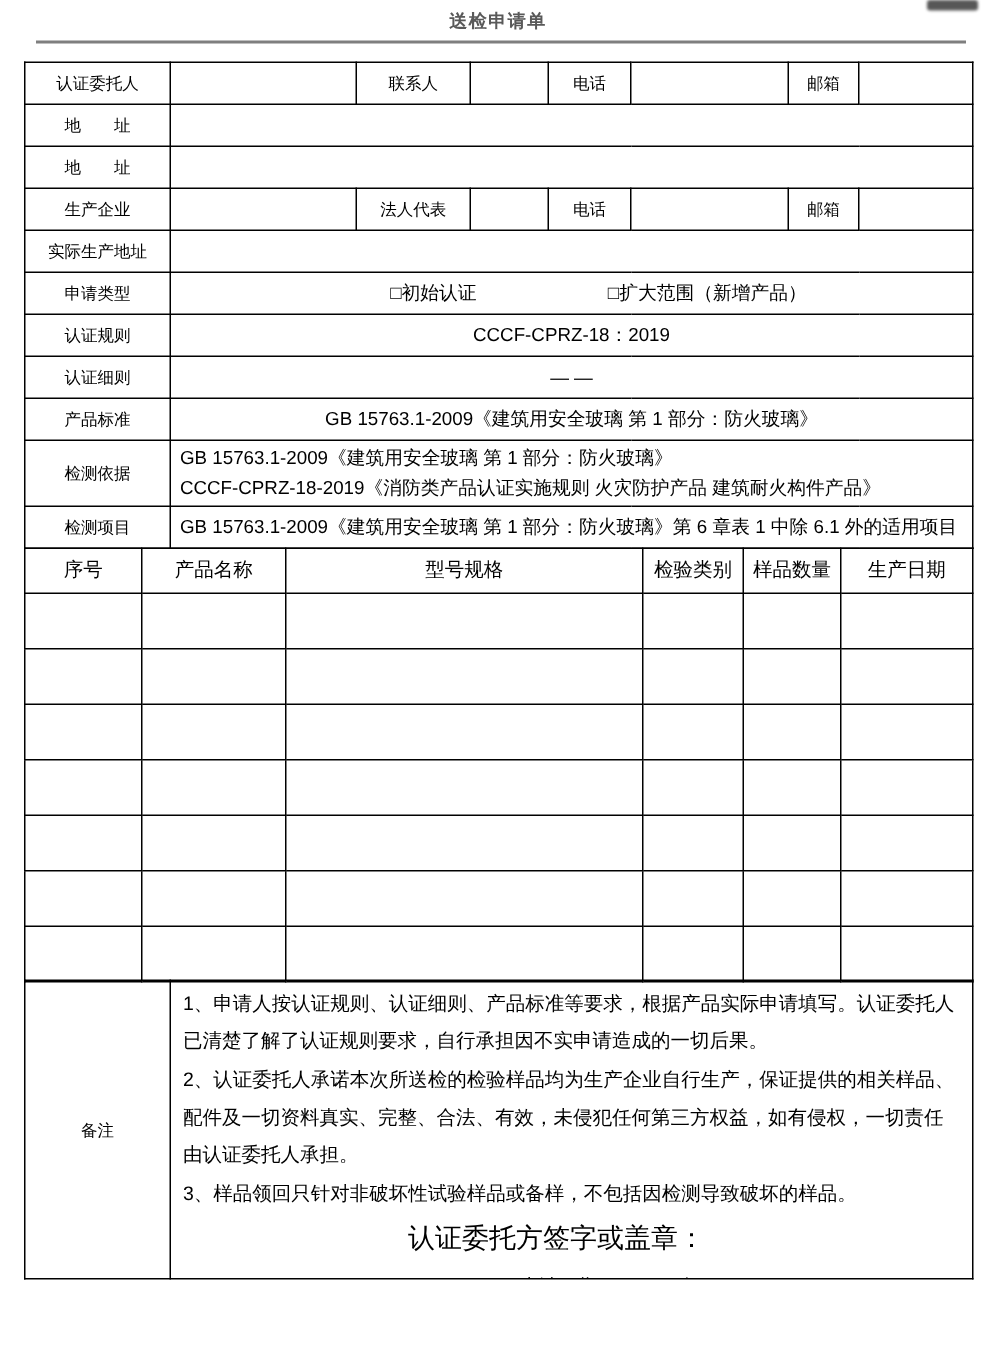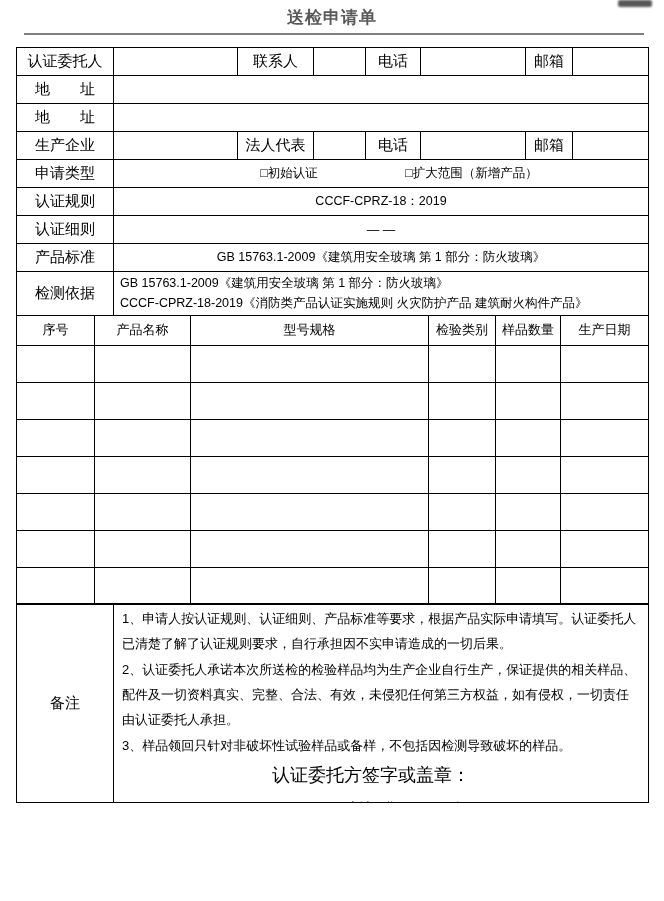--- a/index.html
+++ b/index.html
@@ -6,21 +6,21 @@
   html, body { background: #ffffff; }
   body {
     width: 664px; height: 901px;
     font-family: "Liberation Sans", sans-serif;
     color: #000;
     position: relative;
     overflow: hidden;
   }
   .page-title {
     text-align: center;
-    font-size: 17px;
+    font-size: 12px;
     font-weight: bold;
     color: #595959;
     padding-top: 6px;
     letter-spacing: 1px;
   }
   .corner-fragment {
     position: absolute;
     top: 0; right: 12px;
     width: 34px; height: 7px;
     background: #3a3a3a;
@@ -47,21 +47,21 @@
     text-align: center;
     vertical-align: middle;
     padding: 2px 4px;
     overflow: hidden;
   }
   tr.h28 { height: 28px; }
   tr.h44 { height: 44px; padding-left: 35px; }
   tr.h30 { height: 30px; margin-top: 48px; }
   tr.h37 { height: 37px; }
   td.left { text-align: left; padding-left: 6px; }
-  td.label { font-size: 15px; }
+  td.label { font-size: 11px; }
   .two-line { line-height: 1.55; }
   .options span { display: inline-block; padding-left: 36px; }
   .options span + span { margin-left: 48px; }
   .hdr { font-size: 13px; }
   
   td.remark-cell { padding: 0; vertical-align: top; height: 198px; }
   .remark-body {
     display: flex; flex-direction: column;
     height: 198px;
     text-align: left;
@@ -116,20 +116,24 @@
     <td class="label">生产企业</td>
     <td></td>
     <td class="label">法人代表</td>
     <td></td>
     <td class="label">电话</td>
     <td></td>
     <td class="label">邮箱</td>
     <td></td>
   </tr>
   <tr class="h28">
+    <td class="label">实际生产地址</td>
+    <td colspan="7"></td>
+  </tr>
+  <tr class="h28">
     <td class="label">申请类型</td>
     <td colspan="7" class="options">
       <span>□初始认证</span>
       <span>□扩大范围（新增产品）</span>
     </td>
   </tr>
   <tr class="h28">
     <td class="label">认证规则</td>
     <td colspan="7">CCCF-CPRZ-18：2019</td>
   </tr>
@@ -140,20 +144,24 @@
   <tr class="h28">
     <td class="label">产品标准</td>
     <td colspan="7">GB 15763.1-2009《建筑用安全玻璃 第 1 部分：防火玻璃》</td>
   </tr>
   <tr class="h44">
     <td class="label">检测依据</td>
     <td colspan="7" class="left two-line">
       <div>GB 15763.1-2009《建筑用安全玻璃 第 1 部分：防火玻璃》</div>
       <div>CCCF-CPRZ-18-2019《消防类产品认证实施规则 火灾防护产品 建筑耐火构件产品》</div>
     </td>
+  </tr>
+  <tr class="h28">
+    <td class="label">检测项目</td>
+    <td colspan="7" class="left">GB 15763.1-2009《建筑用安全玻璃 第 1 部分：防火玻璃》第 6 章表 1 中除 6.1 外的适用项目</td>
   </tr>
 </tbody>
   </table>
 
 <table id="product-table">
   <colgroup>
     <col style="width:78px">
       <col style="width:96px">
       <col style="width:238px">
     <col style="width:67px">

